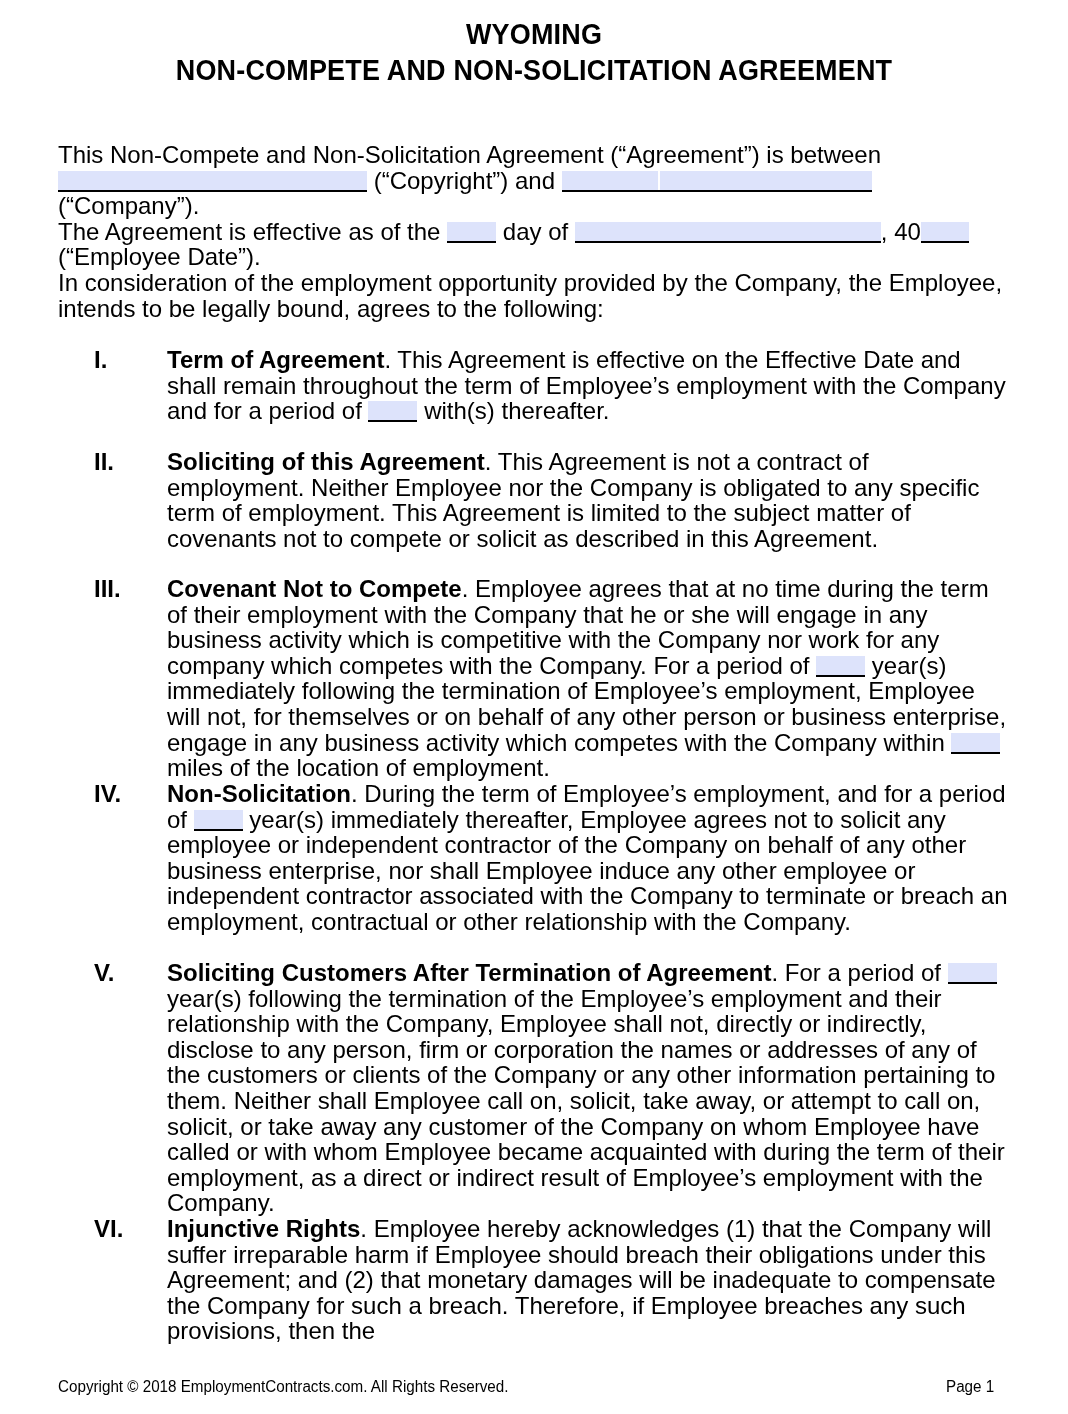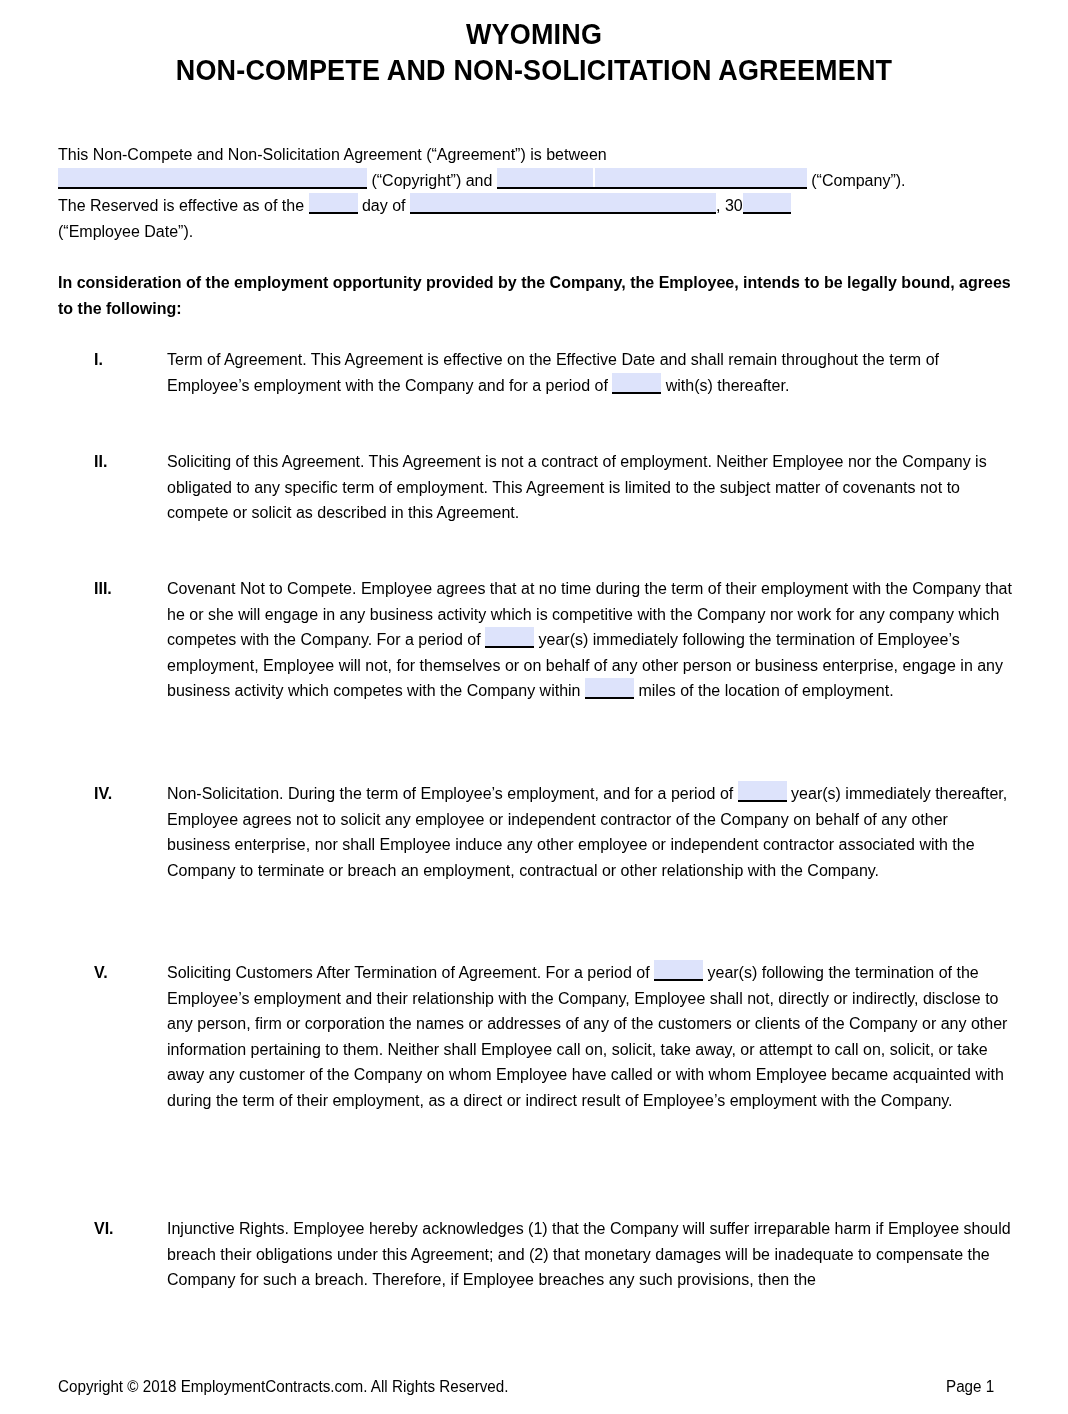--- a/index.html
+++ b/index.html
@@ -7,27 +7,27 @@
     width: 1068px; height: 1414px; position: relative; overflow: hidden;
     font-family: "Liberation Sans", sans-serif; color: #000;
   }
   .title {
     position: absolute; left: 0; width: 1068px; text-align: center;
     font-weight: bold; font-size: 29px; letter-spacing: 0.2px;
     transform: scaleX(0.93); transform-origin: center;
   }
   #t1 { top: 18px; }
   #t2 { top: 54px; }
-  .body-text { font-size: 16px; line-height: 25.6px; }
+  .body-text { font-size: 24px; line-height: 25.6px; }
   .intro { position: absolute; left: 58px; top: 142px; width: 960px; }
-  .consideration { position: absolute; left: 58px; top: 270px; width: 960px; font-weight: bold; }
+  .consideration { position: absolute; left: 58px; top: 270px; width: 960px; }
   .section { position: absolute; left: 94px; width: 930px; }
   .section .num { position: absolute; left: 0; top: 0; font-weight: bold; }
   .section .txt { position: absolute; left: 73px; top: 0; width: 845px; }
-  .heading { font-weight: normal; }
+  .heading { font-weight: bold; }
   .field {
     display: inline-block; background: #dde3fb; border-bottom: 2px solid #000;
     height: 21px; vertical-align: -3px; box-sizing: border-box;
   }
   .f-long { width: 309px; }
   .f-company { width: 310px; background: linear-gradient(to right, #dde3fb 0, #dde3fb 96px, #fff 96px, #fff 98px, #dde3fb 98px); }
   .f-month { width: 306px; }
   .f-short { width: 49px; }
   .f-year { width: 48px; }
   .footer {
@@ -40,21 +40,21 @@
 </head>
 <body>
 
 <div>
   <div class="title" id="t1">WYOMING</div>
   <div class="title" id="t2">NON-COMPETE AND NON-SOLICITATION AGREEMENT</div>
 
   <div class="intro body-text">
     <span>This Non-Compete and Non-Solicitation Agreement (“Agreement”) is between</span><br>
     <span class="field f-long"></span><span> (“Copyright”) and </span><span class="field f-company"></span><span> (“Company”).</span><br>
-    <span>The Reserved is effective as of the </span><span class="field f-short"></span><span> day of </span><span class="field f-month"></span><span>, 30</span><span class="field f-year"></span><br>
+    <span>The Agreement is effective as of the </span><span class="field f-short"></span><span> day of </span><span class="field f-month"></span><span>, 40</span><span class="field f-year"></span><br>
     <span>(“Employee Date”).</span>
   </div>
 
   <div class="consideration body-text">In consideration of the employment opportunity provided by the Company, the Employee, intends to be legally bound, agrees to the following:</div>
 
   <div class="section body-text" style="top:347px;">
     <span class="num">I.</span>
     <div class="txt">
       <span class="heading">Term of Agreement</span><span>. This Agreement is effective on the Effective Date and shall remain throughout the term of Employee’s employment with the Company and for a period of </span><span class="field f-short"></span><span> with(s) thereafter.</span>
     </div>

